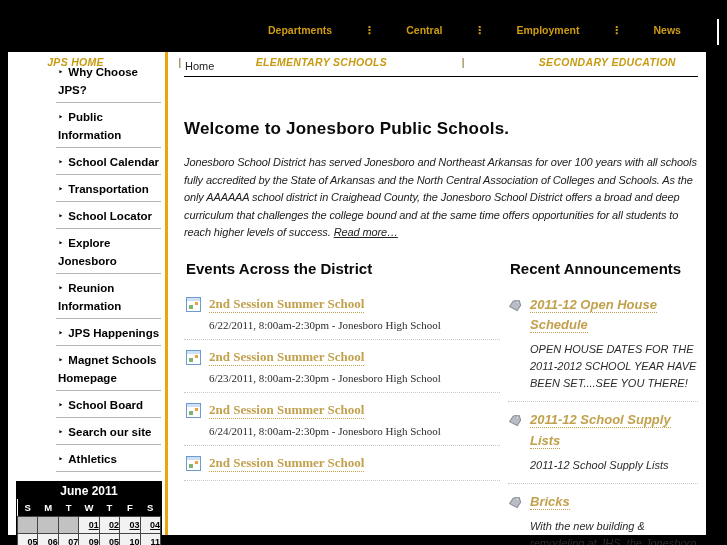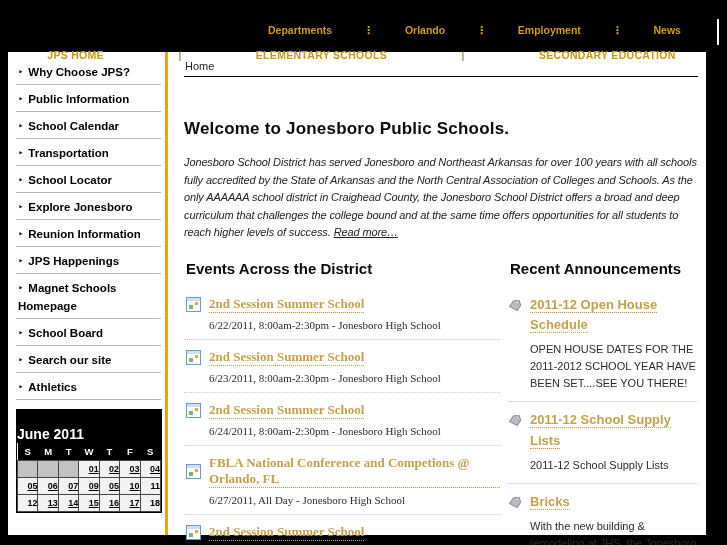--- a/index.html
+++ b/index.html
@@ -14,50 +14,51 @@
   .topbar { position:relative; height:52px; background:#000; }
   .nav-primary {
     position:absolute; left:268px; right:46px; top:24px;
     display:flex; justify-content:space-between; align-items:center;
   }
   .nav-primary a {
     color:#cf9c10; font-size:10.5px; font-weight:bold; text-decoration:none;
   }
   .nav-sep-dots { color:#cf9c10; font-size:11px; font-weight:bold; line-height:1; }
   .nav-secondary {
-    position:absolute; left:10px; right:14px; top:49px;
-    display:flex; justify-content:space-around; align-items:flex-end;
+    position:absolute; left:10px; right:14px; top:56px;
+    display:flex; justify-content:space-around; align-items:flex-end;font-style:italic;
   }
   .nav-secondary a {
     color:#c79a10; font-size:10.5px; font-weight:bold; text-decoration:none; letter-spacing:.3px;
   }
   .nav-sep-pipe { color:#6e5d1a; font-size:11px; }
   .scroll-artifact { position:absolute; right:8px; top:19px; width:2px; height:26px; background:#fff; }
 
   
   .content {
     margin-left:8px; width:698px; height:483px;
     background:#fff; display:flex;
   }
   
   .sidebar { width:157px; padding:6px 4px 0 8px; }
   .side-menu { list-style:none; }
   .side-menu li {
     border-bottom:1px solid #b5b5b5;
     padding:4px 0 4px 2px;
     cursor:pointer;
+    margin-left:40px;
   }
   .side-menu .arrow { font-size:9px; color:#000; margin-right:5px; vertical-align:1px; }
   .side-menu .lbl { font-size:11.5px; font-weight:bold; color:#000; }
 
   
   .calendar { margin-top:9px; width:146px; border:1px solid #000; }
   .cal-title {
-    background:#000; color:#fff; font-size:14px; font-weight:bold;
-    padding:16px 0 1px;
+    background:#000; color:#fff; font-size:12px; font-weight:bold;
+    text-align:center; padding:2px 0 1px;
   }
   .cal-table { border-collapse:collapse; width:100%; }
   .cal-table th {
     background:#000; color:#fff; font-size:9.5px; font-weight:bold;
     padding:3px 0; width:14.28%;
   }
   .cal-table td {
     border:1px solid #444; background:#f2f2f2; text-align:right;
     font-size:9px; font-weight:bold; height:17px; color:#000;
   }
@@ -88,37 +89,37 @@
   .event { padding:9px 0 8px; border-bottom:1px dotted #c9c9c9;font-family:Liberation Serif, serif; }
   .evt-head { display:flex; align-items:center; }
   .evt-icon { flex:0 0 15px; margin:0 8px 0 2px; line-height:0; }
   .evt-title {
     font-size:13px; font-weight:bold; color:#c2a14d; text-decoration:none;
     border-bottom:1px dotted #c2a14d;
   }
   .evt-detail { margin:6px 0 0 25px; font-size:11px; color:#2b2b2b; }
 
   
-  .ann { position:relative; padding:8px 0 9px 22px; border-bottom:1px dotted #c9c9c9; }
+  .ann { position:relative; padding:8px 0 9px 22px; border-bottom:1px dotted #c9c9c9;font-style:italic; }
   .ann:last-child { border-bottom:none; }
   .ann-icon { position:absolute; left:0; top:13px; line-height:0; }
   .ann-title {
     font-size:13px; font-weight:bold; color:#c2a14d; text-decoration:none;
     border-bottom:1px dotted #c2a14d; line-height:1.55;
   }
   .ann-body { margin-top:6px; font-size:11px; line-height:1.55; color:#2b2b2b; }
 </style>
 </head>
 <body>
 
 <div class="topbar">
   <nav class="nav-primary" id="nav1">
       <a href="#">Departments</a>
       <span class="nav-sep-dots">⋮</span>
-      <a href="#">Orlando</a>
+      <a href="#">Central</a>
       <span class="nav-sep-dots">⋮</span>
       <a href="#">Employment</a>
       <span class="nav-sep-dots">⋮</span>
       <a href="#">News</a>
     </nav>
   <nav class="nav-secondary" id="nav2">
       <a href="#">JPS HOME</a>
       <span class="nav-sep-pipe">|</span>
       <a href="#">ELEMENTARY SCHOOLS</a>
       <span class="nav-sep-pipe">|</span>
@@ -236,32 +237,20 @@
               <div class="evt-head">
                 <span class="evt-icon"><svg width="15" height="15" viewBox="0 0 15 15">
                     <rect x="0.5" y="0.5" width="14" height="14" fill="#ffffff" stroke="#6b9bd2"></rect>
                     <rect x="1" y="1" width="13" height="3" fill="#cfe0f2"></rect>
                     <rect x="3" y="8" width="4" height="4" fill="#7cb56b"></rect>
                     <rect x="9" y="5" width="3" height="3" fill="#e8a33c"></rect>
                   </svg></span>
                 <a class="evt-title" href="#">2nd Session Summer School</a>
               </div>
               <div class="evt-detail">6/24/2011, 8:00am-2:30pm - Jonesboro High School</div>
-            </li>
-            <li class="event">
-              <div class="evt-head">
-                <span class="evt-icon"><svg width="15" height="15" viewBox="0 0 15 15">
-                    <rect x="0.5" y="0.5" width="14" height="14" fill="#ffffff" stroke="#6b9bd2"></rect>
-                    <rect x="1" y="1" width="13" height="3" fill="#cfe0f2"></rect>
-                    <rect x="3" y="8" width="4" height="4" fill="#7cb56b"></rect>
-                    <rect x="9" y="5" width="3" height="3" fill="#e8a33c"></rect>
-                  </svg></span>
-                <a class="evt-title" href="#">FBLA National Conference and Competions @ Orlando, FL</a>
-              </div>
-              <div class="evt-detail">6/27/2011, All Day - Jonesboro High School</div>
             </li>
             <li class="event">
               <div class="evt-head">
                 <span class="evt-icon"><svg width="15" height="15" viewBox="0 0 15 15">
                     <rect x="0.5" y="0.5" width="14" height="14" fill="#ffffff" stroke="#6b9bd2"></rect>
                     <rect x="1" y="1" width="13" height="3" fill="#cfe0f2"></rect>
                     <rect x="3" y="8" width="4" height="4" fill="#7cb56b"></rect>
                     <rect x="9" y="5" width="3" height="3" fill="#e8a33c"></rect>
                   </svg></span>
                 <a class="evt-title" href="#">2nd Session Summer School</a>

